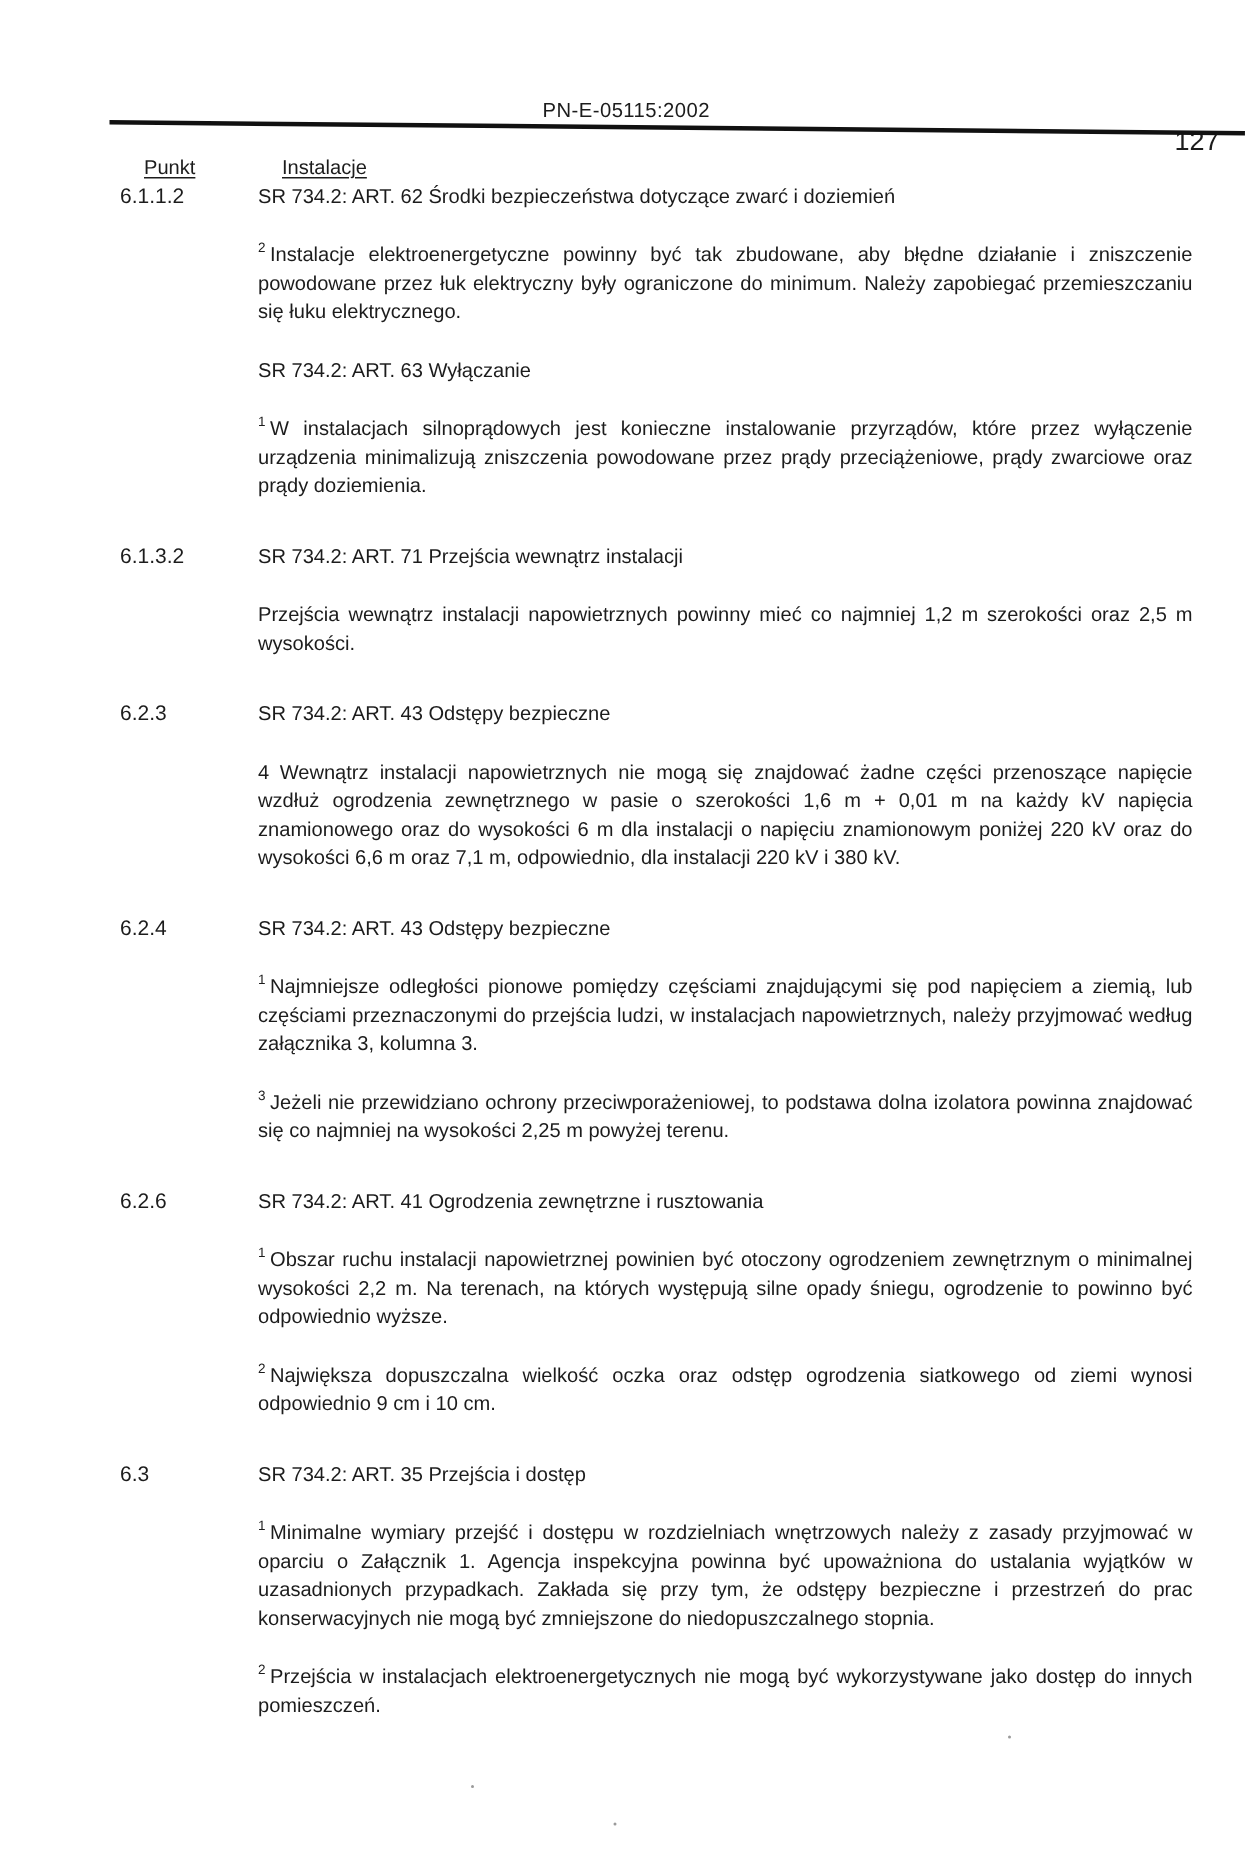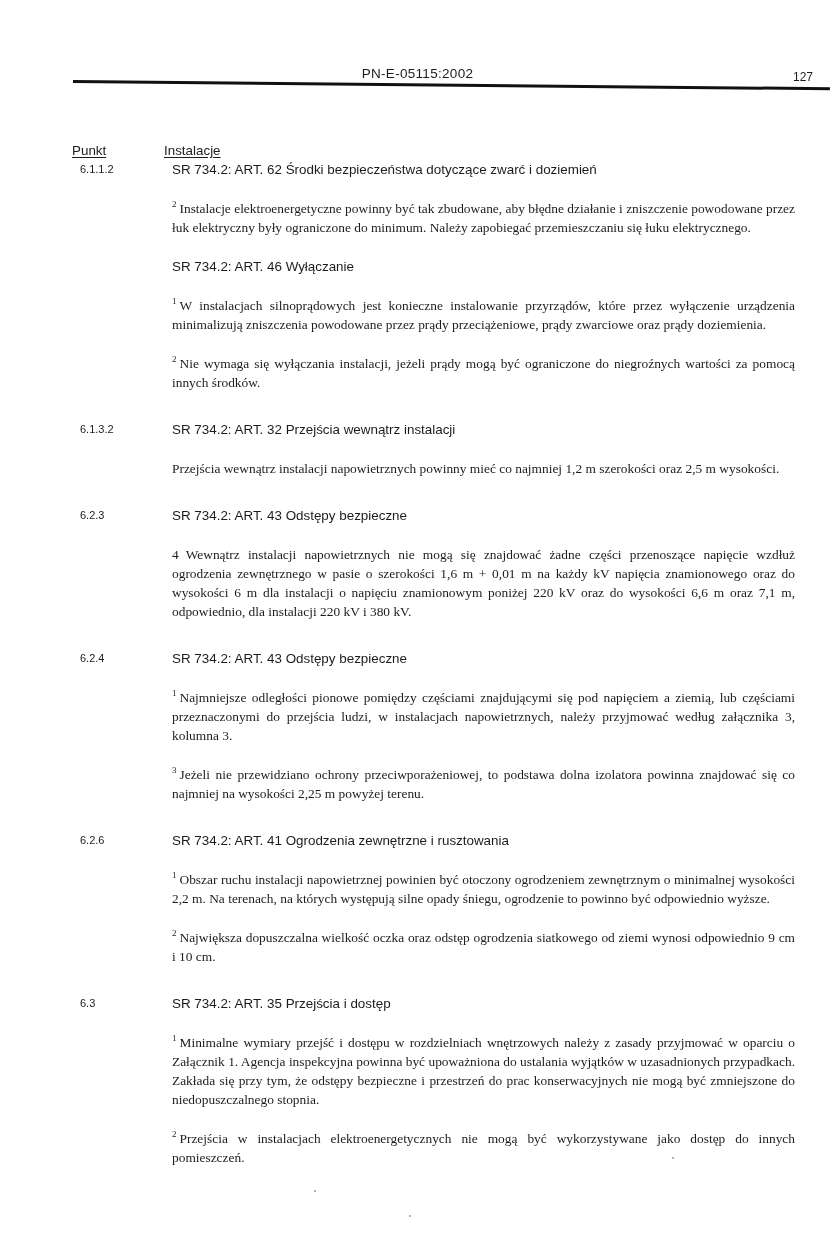--- a/index.html
+++ b/index.html
@@ -29,73 +29,71 @@
     position: absolute;
     top: 66px;
     left: 0;
     width: 100%;
     text-align: center;
     font-size: 13.5px;
     letter-spacing: 0.3px;
   }
   .hdr-pageno {
     position: absolute;
-    top: 70px;
+    top: 84px;
     right: 22px;
-    font-size: 12px;
+    font-size: 18px;
   }
   .hdr-rule {
     position: absolute;
     top: 80px;
     left: 73px;
     width: 757px;
     height: 3px;
     background: #111;
     transform: rotate(0.55deg);
     transform-origin: left center;
   }
   
   .cols-head {
     display: grid;
     grid-template-columns: 92px 1fr;
-    padding: 6px 28px 0 72px;
+    padding: 6px 28px 0 96px;
     font-size: 13.4px;
     line-height: 19px;
-    margin-top: 39px;
   }
   .cols-head span {
     text-decoration: underline;
     text-underline-offset: 2px;
   }
   main {
     padding: 0 28px 0 80px;
   }
   .section {
     display: grid;
     grid-template-columns: 92px 1fr;
     margin-bottom: 8px;
   }
   .punkt-cell {
-    font-size: 11px;
+    font-size: 14px;
     line-height: 19px;
   }
   .content-cell {
     min-width: 0;
   }
   .blk {
     margin: 0 12px 20px 0;
     font-size: 13.4px;
     line-height: 19px;
   }
   .blk.title {
     text-align: left;
   }
   .blk.para {
     text-align: justify;
-    font-family: Liberation Serif, serif;
   }
   .blk sup {
     font-size: 9px;
     line-height: 0;
     vertical-align: 6px;
     margin-right: 3px;
   }
   .lead {
     margin-right: 7px;
   }
@@ -125,32 +123,31 @@
   </div>
 
   <main id="sections">
   <section class="section">
     <div class="punkt-cell">6.1.1.2</div>
     <div class="content-cell">
   <p class="blk title">SR 734.2: ART. 62 Środki bezpieczeństwa dotyczące zwarć i doziemień</p>
 
   <p class="blk para"><sup>2</sup><span class="ptext">Instalacje elektroenergetyczne powinny być tak zbudowane, aby błędne działanie i zniszczenie powodowane przez łuk elektryczny były ograniczone do minimum. Należy zapobiegać przemieszczaniu się łuku elektrycznego.</span></p>
 
-  <p class="blk title">SR 734.2: ART. 46 Wyłączanie</p>
+  <p class="blk title">SR 734.2: ART. 63 Wyłączanie</p>
 
   <p class="blk para"><sup>1</sup><span class="ptext">W instalacjach silnoprądowych jest konieczne instalowanie przyrządów, które przez wyłączenie urządzenia minimalizują zniszczenia powodowane przez prądy przeciążeniowe, prądy zwarciowe oraz prądy doziemienia.</span></p>
 
-  <p class="blk para"><sup>2</sup><span class="ptext">Nie wymaga się wyłączania instalacji, jeżeli prądy mogą być ograniczone do niegroźnych wartości za pomocą innych środków.</span></p>
 </div>
   </section>
 
   <section class="section">
     <div class="punkt-cell">6.1.3.2</div>
     <div class="content-cell">
-  <p class="blk title">SR 734.2: ART. 32 Przejścia wewnątrz instalacji</p>
+  <p class="blk title">SR 734.2: ART. 71 Przejścia wewnątrz instalacji</p>
 
   <p class="blk para"><span class="ptext">Przejścia wewnątrz instalacji napowietrznych powinny mieć co najmniej 1,2 m szerokości oraz 2,5 m wysokości.</span></p>
 </div>
   </section>
 
   <section class="section">
     <div class="punkt-cell">6.2.3</div>
     <div class="content-cell">
   <p class="blk title">SR 734.2: ART. 43 Odstępy bezpieczne</p>
 

